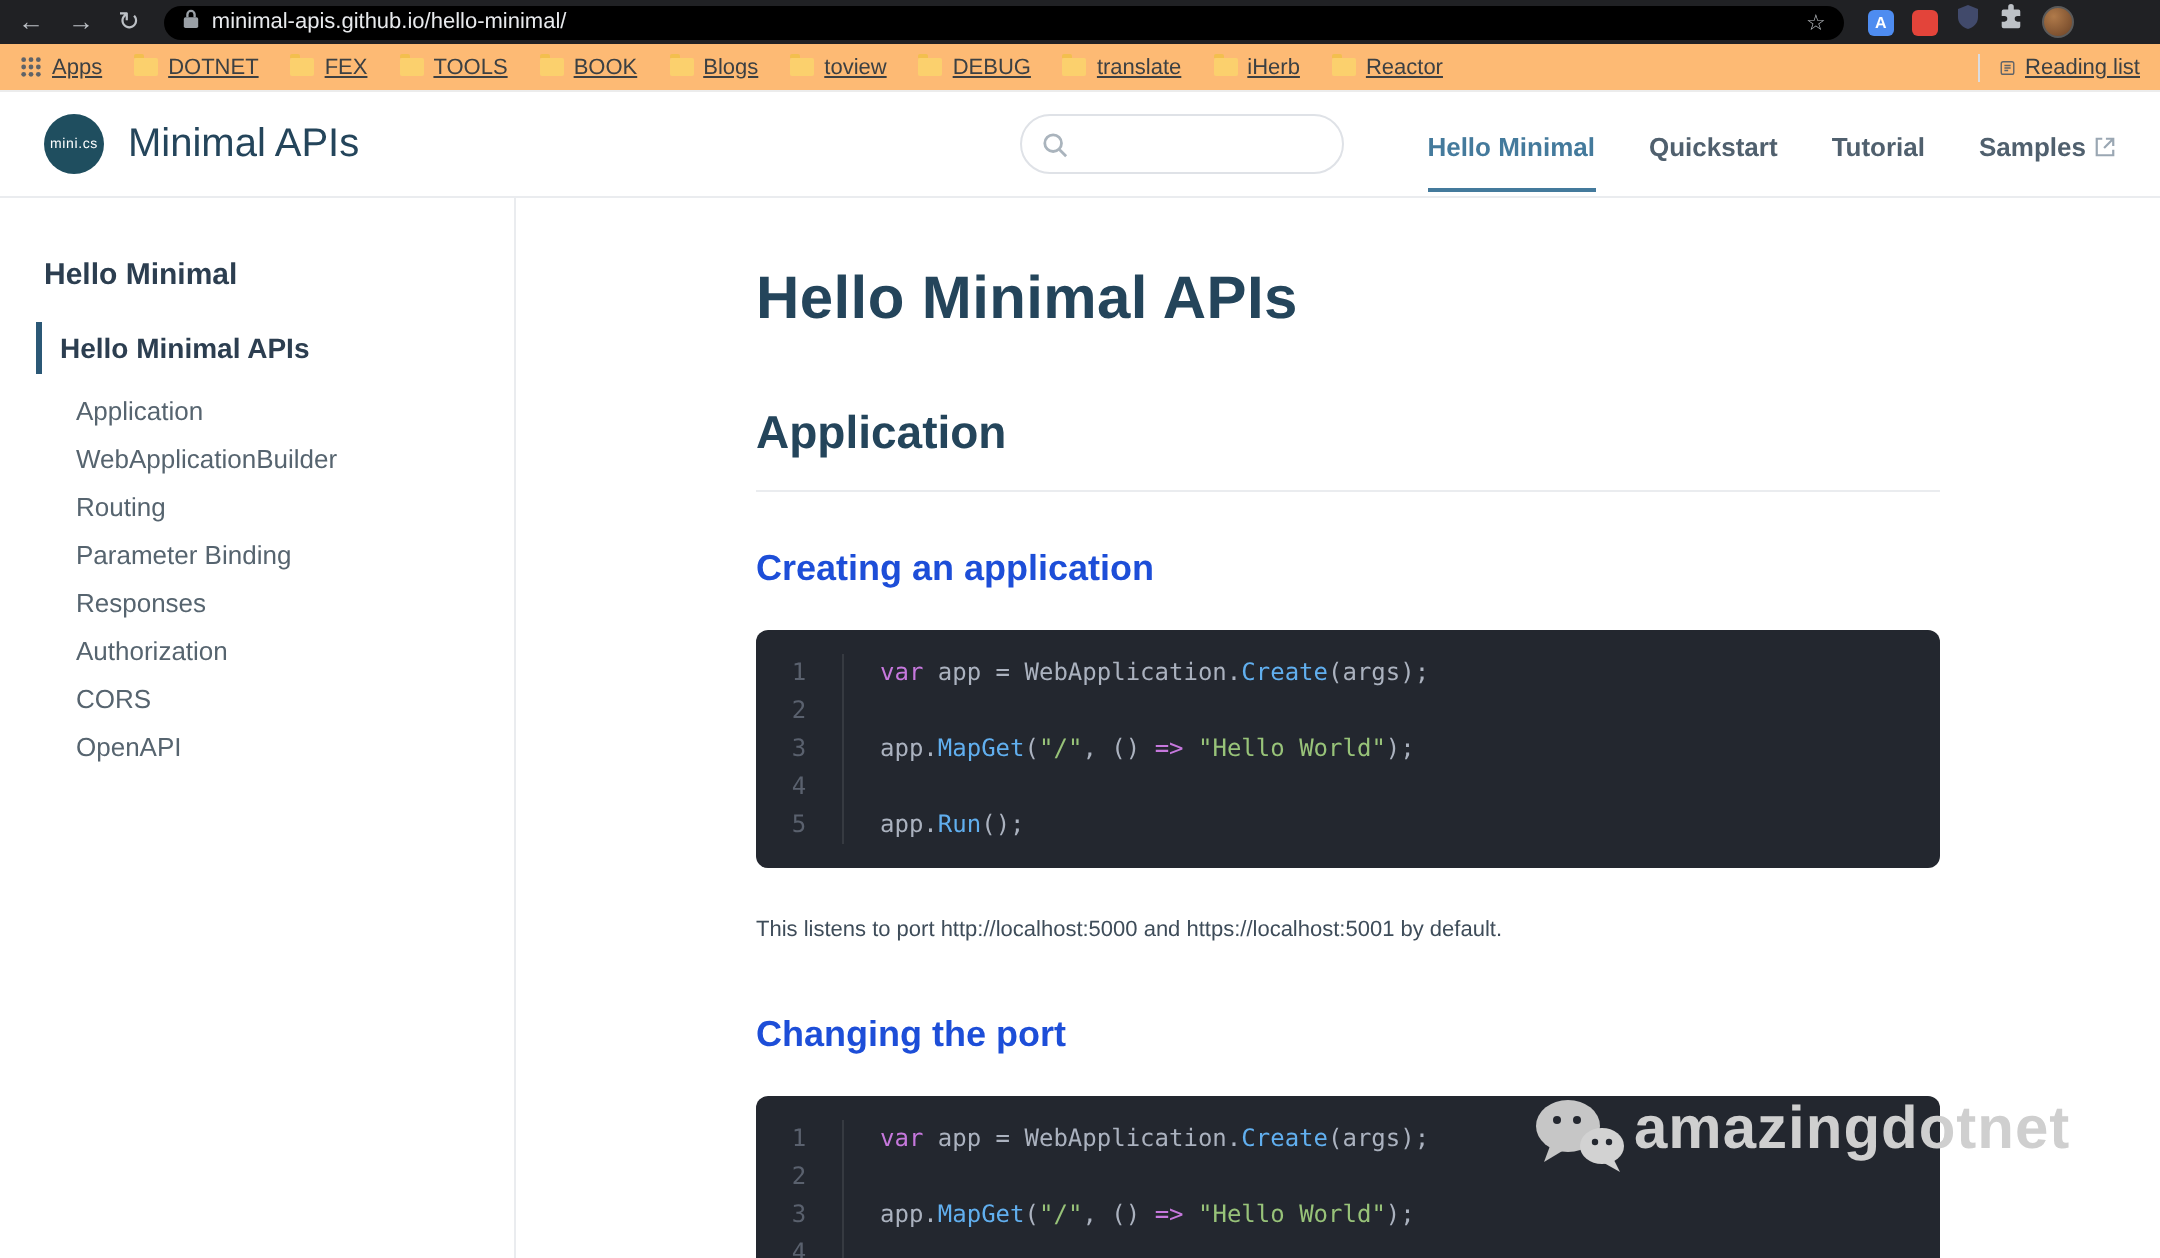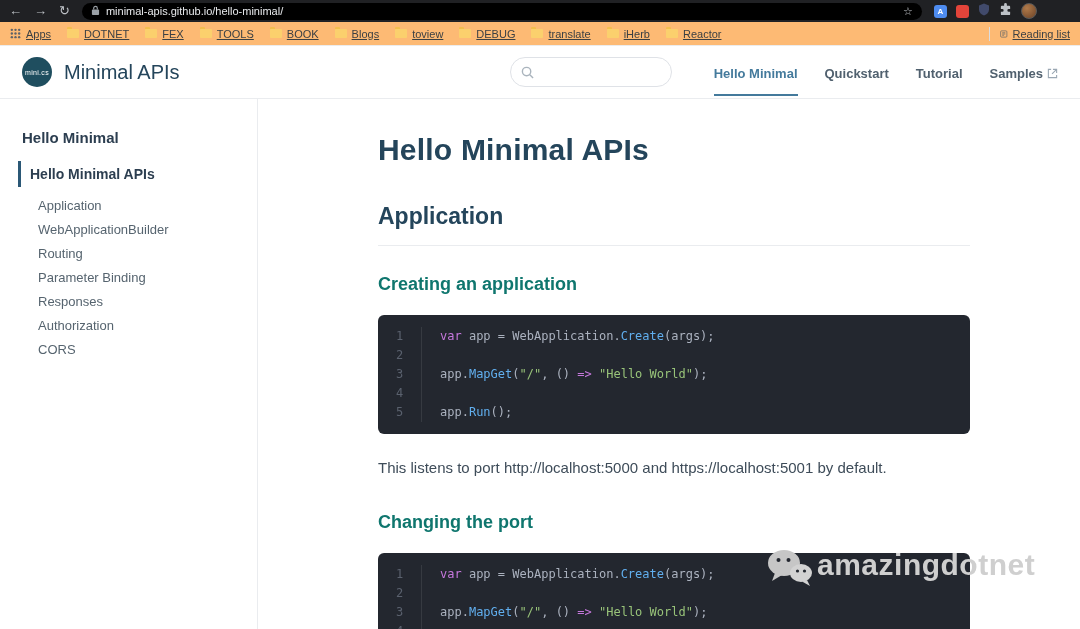--- a/index.html
+++ b/index.html
@@ -41,22 +41,22 @@
   .layout { display:flex; height:530px; }
   .sidebar { width:258px; flex:0 0 258px; border-right:1px solid #eaecef; padding-top:30px; }
   .side-section { font-size:15px; font-weight:700; color:#2c3e50; padding:0 0 15px 22px; }
   .side-active { font-size:14px; font-weight:600; color:#2c3e50; border-left:3px solid #2b5876; margin-left:18px; padding:5px 0 5px 9px; }
   .side-items { margin-top:6px; }
   .side-item { font-size:13px; color:#56646f; padding:4.5px 0 4.5px 38px; cursor:pointer; }
 
   .main { flex:1; padding:22px 110px 0 120px; }
   .main h1 { font-size:30px; font-weight:600; color:#24455b; margin:12px 0 36px; letter-spacing:.2px; }
   .main h2 { font-size:23px; font-weight:600; color:#24455b; padding-bottom:15px; border-bottom:1px solid #eaecef; margin-bottom:26px; }
-  .main h3 { font-size:18px; font-weight:600; color:#0f766e; margin:28px 0 20px; }
-  .main p  { font-size:15px; color:#3e4c59; margin:25px 0 36px; }
+  .main h3 { font-size:18px; font-weight:600; color:#1d4ed8; margin:28px 0 20px; }
+  .main p  { font-size:11px; color:#3e4c59; margin:25px 0 36px; }
 
   .code { background:#23272f; border-radius:6px; display:flex; padding:12px 0; font-family:"DejaVu Sans Mono",monospace; font-size:12px; line-height:19px; }
   .gutter { width:44px; flex:0 0 44px; text-align:center; color:#5a616e; border-right:1px solid rgba(255,255,255,.09); }
   .lines { padding-left:18px; color:#abb2bf; white-space:pre; }
   .code-line { min-height:19px; }
   .tok-kw { color:#c678dd; }
   .tok-fn { color:#61afef; }
   .tok-str { color:#98c379; }
   .tok-pl { color:#abb2bf; }
 
@@ -200,20 +200,21 @@
     <div class="side-section">Hello Minimal</div>
     <div class="side-active">Hello Minimal APIs</div>
     <div class="side-items">
       <div class="side-item">Application</div>
       <div class="side-item">WebApplicationBuilder</div>
       <div class="side-item">Routing</div>
       <div class="side-item">Parameter Binding</div>
       <div class="side-item">Responses</div>
       <div class="side-item">Authorization</div>
       <div class="side-item">CORS</div>
+      <div class="side-item">OpenAPI</div>
     </div>
   </aside>
 
   <main class="main">
     <h1>Hello Minimal APIs</h1>
     <h2>Application</h2>
     <h3>Creating an application</h3>
 
     <div class="code">
       <div class="gutter">

